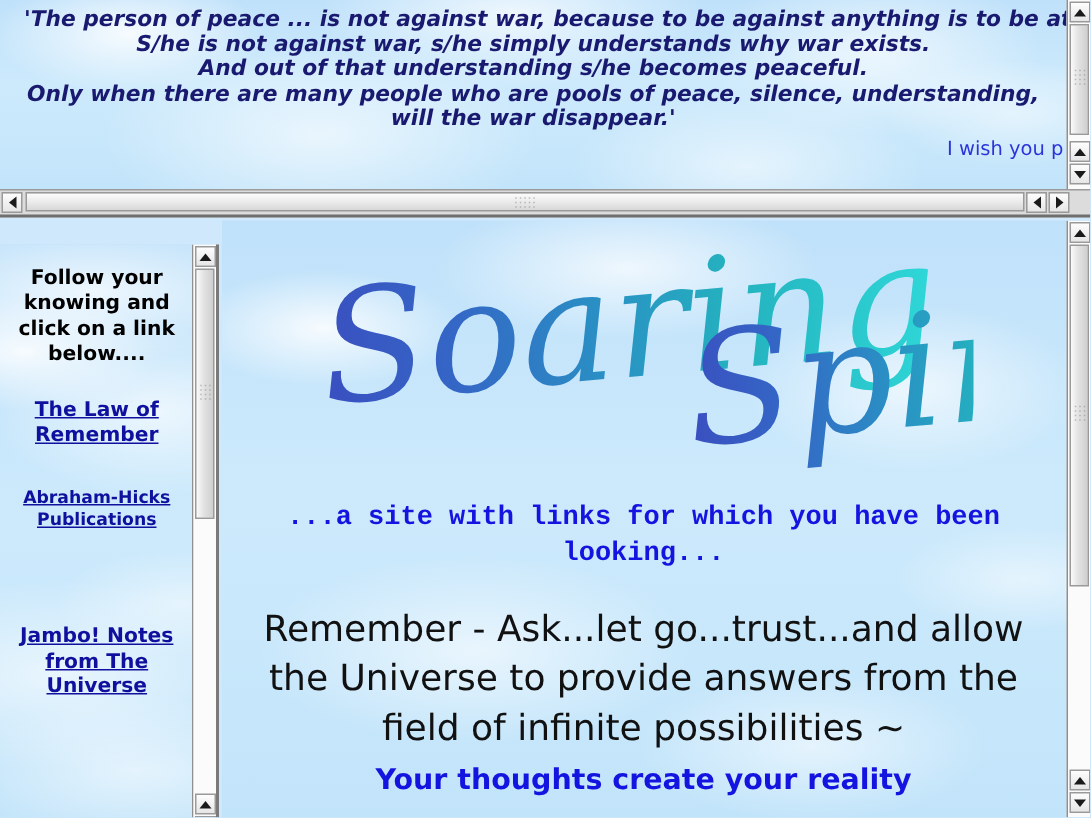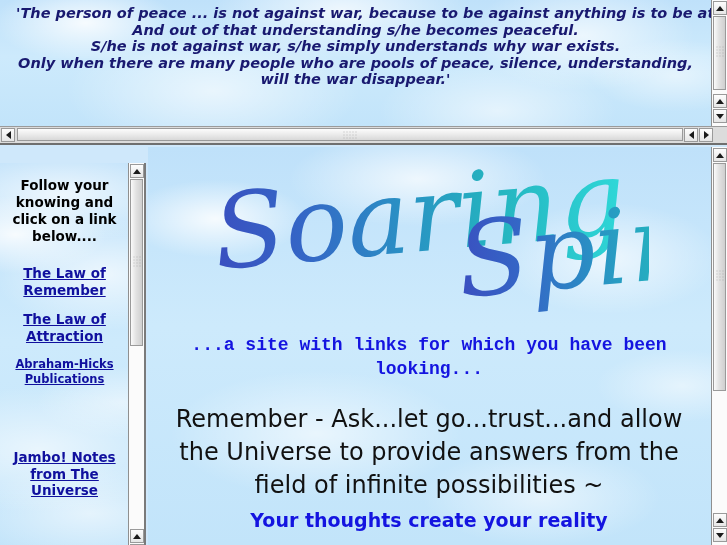--- a/index.html
+++ b/index.html
@@ -253,24 +253,25 @@
 </style>
 </head>
 <body>
 
 <div id="page">
 
   <div id="top-frame" class="sky">
     <div id="top-frame-inner" class="sky">
       <div class="quote-block">
         <div class="quote-line">'The person of peace ... is not against war, because to be against anything is to be at war.</div>
+        <div class="quote-line">S/he is not against war, s/he simply understands why war exists.</div>
         <div class="quote-line">And out of that understanding s/he becomes peaceful.</div>
-        <div class="quote-line">S/he is not against war, s/he simply understands why war exists.</div>
         <div class="quote-line wrap">Only when there are many people who are pools of peace, silence, understanding, will the war disappear.'</div>
       </div>
+      <div class="wish-line">I wish you p</div>
     </div>
 
     <div class="sb-v" style="right:0; top:0; height:126px;">
       <div class="sb-track-v" style="top:0; height:126px;"></div>
       <div class="sb-btn" style="left:1px; top:1px;">
         <span class="arr arr-up"></span>
       </div>
       <div class="sb-thumb-v" style="top:16px; height:74px;">
         <span class="grip-v">
           <i class="grip-dot" style="left:0;top:0"></i>
@@ -333,21 +334,20 @@
       <div id="sidebar-content" class="sky">
 
         <div class="side-head">Follow your knowing and click on a link below....</div>
 
         <div class="gap-lg"></div>
 
         <a class="side-link lg c-navy">The Law of Remember</a>
 
         <div class="gap-md"></div>
 
-        <a class="side-link lg c-navy">The Law of Attraction</a>
 
         <div class="gap-md"></div>
 
         <a class="side-link sm c-navy">Abraham-Hicks Publications</a>
 
         <div class="gap-xl"></div>
 
 
         <div class="gap-xl" style="height:34px"></div>
 

